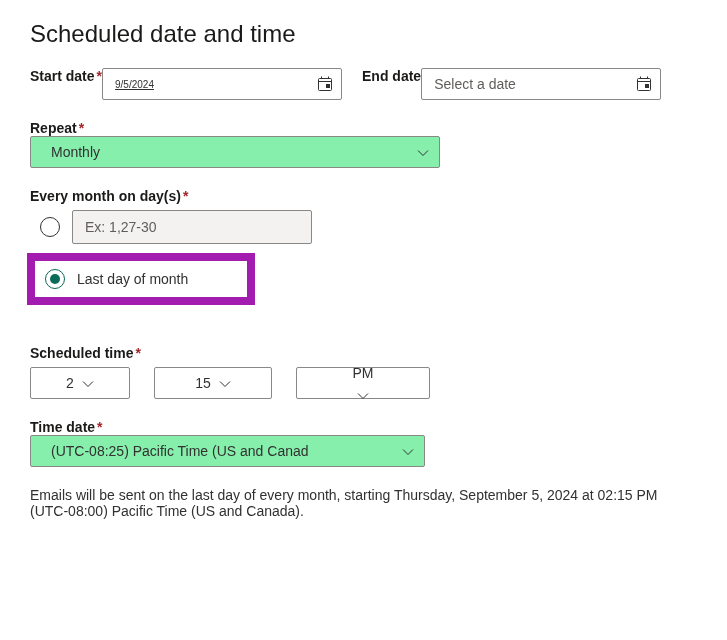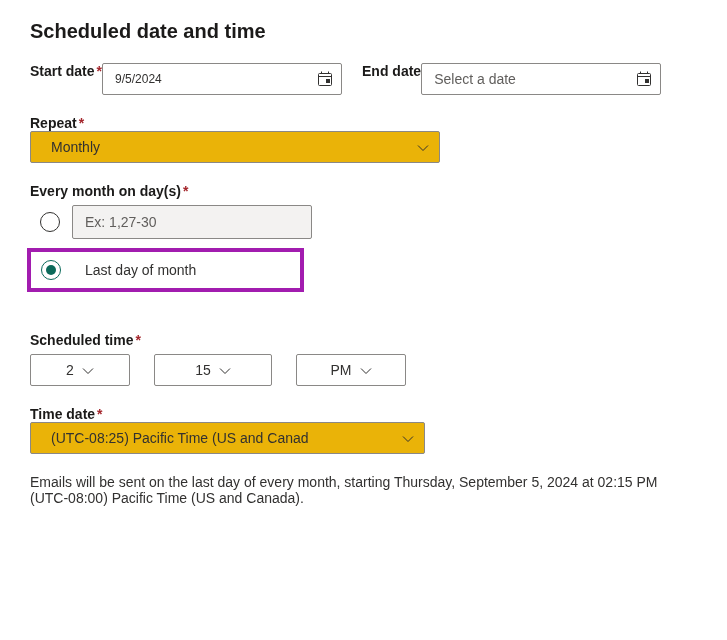--- a/index.html
+++ b/index.html
@@ -8,22 +8,22 @@
       padding: 0;
     }
     body {
       font-family: "Segoe UI", -apple-system, BlinkMacSystemFont, sans-serif;
       font-size: 14px;
       color: #323130;
       padding: 20px 30px;
       width: 727px;
     }
     h2 {
-      font-size: 20px;
-      font-weight: 700;
+      font-size: 24px;
+      font-weight: 400;
       margin-bottom: 20px;
       color: #1b1a19;
     }
     .field-row {
       display: flex;
       gap: 20px;
       margin-bottom: 20px;
     }
     .field-group {
       display: flex;
@@ -44,41 +44,42 @@
       align-items: center;
       justify-content: space-between;
       border: 1px solid #8a8886;
       border-radius: 2px;
       height: 32px;
       padding: 0 8px 0 12px;
       width: 240px;
       background: #fff;
     }
     .date-input .value {
-      font-size: 12px;
-      color: #323130;
+      font-size: 10px;
+      color: #323130;
+      text-decoration: underline;
     }
     .date-input .placeholder {
       font-size: 14px;
       color: #605e5c;
     }
     .calendar-icon {
       width: 16px;
       height: 16px;
       display: inline-block;
     }
     .select-input {
       display: flex;
       align-items: center;
       justify-content: space-between;
       border: 1px solid #8a8886;
       border-radius: 2px;
       height: 32px;
       padding: 0 10px 0 20px;
-      background: #eab308;
+      background: #86efac;
     }
     .select-input.repeat {
       width: 410px;
     }
     .select-input.timezone {
       width: 395px;
     }
     .select-input .value {
       font-size: 14px;
       color: #323130;
@@ -128,29 +129,29 @@
       font-size: 14px;
       color: #605e5c;
       display: flex;
       align-items: center;
     }
     .radio-label {
       font-size: 14px;
       color: #323130;
     }
     .highlight-box {
-      border: 4px solid #a21caf;
+      border: 8px solid #a21caf;
       padding: 8px 10px 8px 10px;
       display: inline-flex;
       align-items: center;
-      gap: 24px;
+      gap: 12px;
       margin-bottom: 20px;
       margin-left: -3px;
       margin-top: -3px;
-      width: 277px;
+      width: 228px;
     }
     .section {
       margin-bottom: 20px;
     }
     .time-row {
       display: flex;
       gap: 24px;
       margin-top: 6px;
     }
     .small-select {
@@ -160,21 +161,21 @@
       gap: 8px;
       border: 1px solid #8a8886;
       border-radius: 2px;
       height: 32px;
       padding: 0 18px;
       background: #fff;
       font-size: 14px;
     }
     .small-select.hour { width: 100px; }
     .small-select.minute { width: 118px; }
-    .small-select.ampm { width: 110px; }
+    .small-select.ampm { width: 134px; flex-direction: column; }
     .summary-text {
       font-size: 14px;
       color: #323130;
       line-height: 16px;
       margin-top: 6px;
     }
     .radios-container {
       padding-left: 10px;
     }
   </style>

